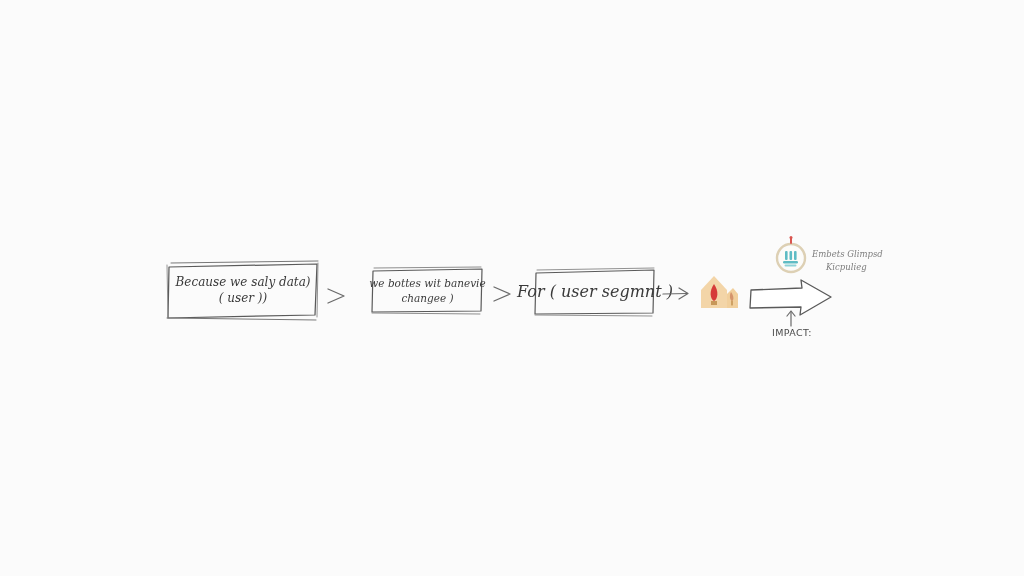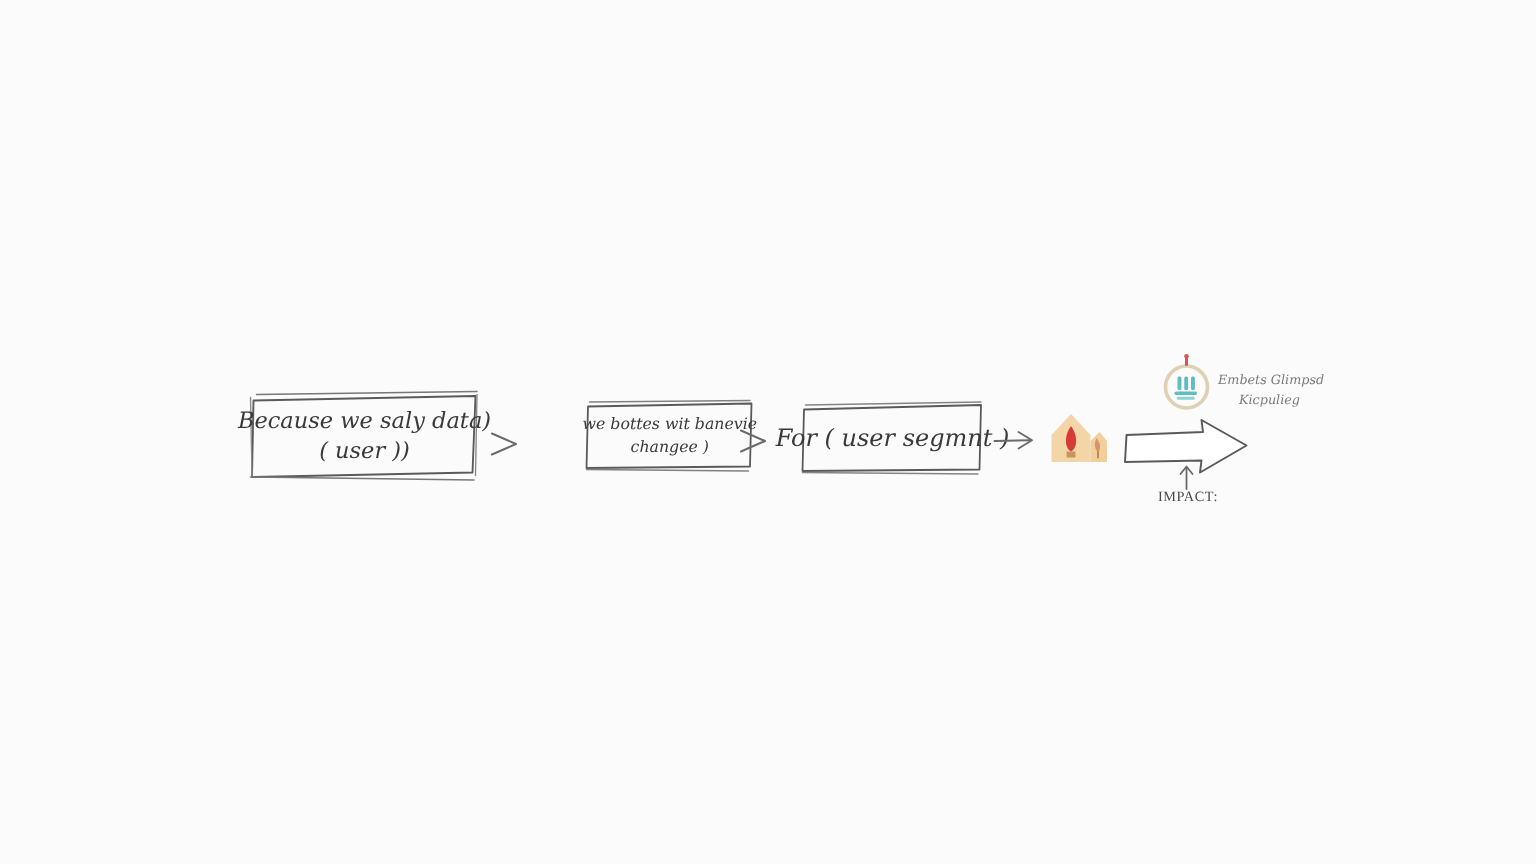--- a/index.html
+++ b/index.html
@@ -45,21 +45,21 @@
     color: #3a3a3a;
     font-family: "DejaVu Serif", serif;
     font-style: italic;
     line-height: 1.35;
     pointer-events: none;
     padding: 0 6px;
   }
   .box-line { display: block; white-space: nowrap; }
 
   
-  #box-1 .box-text { font-size: 15px; }
+  #box-1 .box-text { font-size: 12px; }
   #box-2 .box-text { font-size: 10.5px; }
   #box-3 .box-text { font-size: 16px; }
 
   
   .connector {
     position: absolute;
     width: 34px;
     height: 26px;
     overflow: visible;
   }
@@ -133,21 +133,21 @@
     <div class="box-text">
       <span class="box-line">Because we saly data)</span>
       <span class="box-line">( user ))</span>
     </div>
   </div>
 
   <svg class="connector" style="left:322px; top:283px;" viewBox="0 0 34 26">
     <path d="M6,6 L22,13 L6,20" fill="none" stroke="#6a6a6a" stroke-width="1.3" stroke-linecap="round" stroke-linejoin="round"></path>
   </svg>
 
-  <div class="sketch-box" id="box-2" style="left:390px; top:267px; width:113px; height:47px;">
+  <div class="sketch-box" id="box-2" style="left:371px; top:267px; width:113px; height:47px;">
     <svg class="box-svg" viewBox="0 0 113 47" preserveAspectRatio="none">
       <path d="M2,4 L111,2 L110,44 L1,45 Z" fill="none" stroke="#5a5a5a" stroke-width="1.2" stroke-linecap="round" stroke-linejoin="round"></path>
       <path d="M3,1 L110,0" fill="none" stroke="#808080" stroke-width="0.9" stroke-linecap="round"></path>
       <path d="M1,46 L109,47" fill="none" stroke="#808080" stroke-width="0.9" stroke-linecap="round"></path>
     </svg>
     <div class="box-text">
       <span class="box-line">we bottes wit banevie</span>
       <span class="box-line">changee )</span>
     </div>
   </div>
@@ -183,21 +183,21 @@
 
   <svg class="impact-arrow" style="left:748px; top:277px;" viewBox="0 0 86 42">
     <path d="M3,13 L54,11 L53,3 L83,20 L52,38 L53,30 L2,31 Z" fill="#ffffff" stroke="#5a5a5a" stroke-width="1.3" stroke-linecap="round" stroke-linejoin="round"></path>
   </svg>
 
   <svg class="impact-tick" style="left:783px; top:309px;" viewBox="0 0 16 18">
     <path d="M8,17 L8,3" stroke="#6a6a6a" stroke-width="1.2" stroke-linecap="round"></path>
     <path d="M4,7 L8,2 L12,7" fill="none" stroke="#6a6a6a" stroke-width="1.2" stroke-linecap="round" stroke-linejoin="round"></path>
   </svg>
 
-  <div class="impact-label" style="left:772px; top:327px;font-family:Liberation Serif, serif;">IMPACT:</div>
+  <div class="impact-label" style="left:772px; top:327px;">IMPACT:</div>
 
   <svg class="badge-icon" style="left:773px; top:236px;" viewBox="0 0 36 38">
     <ellipse cx="18" cy="22" rx="14" ry="14" fill="none" stroke="#ddd0b4" stroke-width="2.4"></ellipse>
     <ellipse cx="18" cy="22" rx="11" ry="11" fill="#fdfcf8"></ellipse>
     <rect x="12" y="15" width="2.6" height="9" rx="1" fill="#5fbcc4"></rect>
     <rect x="16.5" y="15" width="2.6" height="9" rx="1" fill="#5fbcc4"></rect>
     <rect x="21" y="15" width="2.6" height="9" rx="1" fill="#5fbcc4"></rect>
     <rect x="10" y="25" width="15" height="2.4" rx="1.2" fill="#5fbcc4"></rect>
     <rect x="11.5" y="28.5" width="12" height="2" rx="1" fill="#8ed2d8"></rect>
     <rect x="17" y="1" width="2" height="7" rx="1" fill="#d9554f"></rect>

